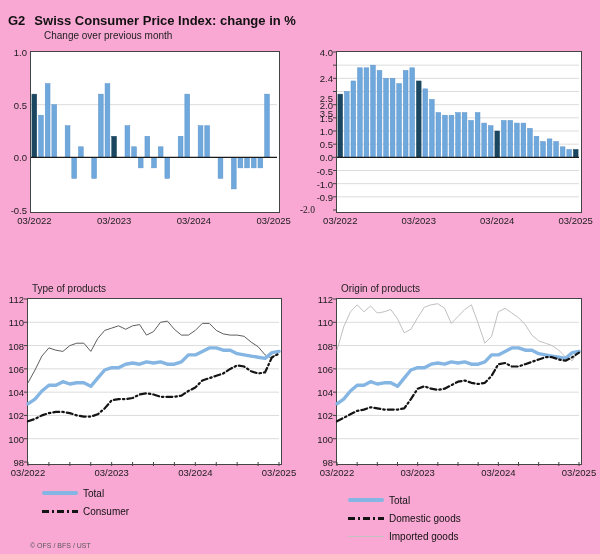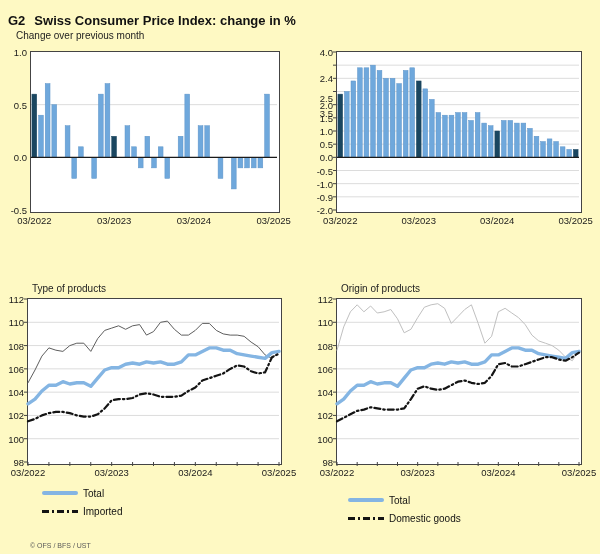--- a/index.html
+++ b/index.html
@@ -1,17 +1,17 @@
 <!DOCTYPE html>
 <html><head>
 <meta charset="utf-8">
 <style>
   html,body{margin:0;padding:0;background:#fff;}
   .canvas{
-    position:relative;width:600px;height:554px;background:#fef9c3;
+    position:relative;width:600px;height:554px;background:#f9a8d4;
     font-family:"Liberation Sans",sans-serif;color:#1a1a1a;overflow:hidden;
   }
   .section-title{position:absolute;display:flex;gap:9px;font-size:13px;font-weight:bold;color:#111;white-space:nowrap;}
   .subtitle{position:absolute;font-size:10px;color:#222;white-space:nowrap;}
   .plot{position:absolute;border:1px solid #444;background:#fff;box-sizing:border-box;}
   .plot svg{position:absolute;left:0;top:0;overflow:visible;}
   .ytick{position:absolute;font-size:9.5px;color:#1a1a1a;width:30px;text-align:right;white-space:nowrap;}
   .xtick{position:absolute;font-size:9.5px;color:#1a1a1a;width:52px;text-align:center;white-space:nowrap;}
   .legend{position:absolute;}
   .legend-row{display:flex;align-items:center;height:18px;}
@@ -25,21 +25,21 @@
 </style>
 </head>
 <body>
 
 <div class="canvas">
 
   <div class="section-title" style="left:8px;top:13px;">
     <span>G2</span>
     <span>Swiss Consumer Price Index: change in %</span>
   </div>
-  <div class="subtitle" style="left:16px;top:30px;">Change over previous month</div>
+  <div class="subtitle" style="left:44px;top:30px;">Change over previous month</div>
 
   <div class="plot" id="plot0" style="left:30px;top:51px;width:250px;height:162px;">
       <svg width="246" height="158">
         <line x1="0" y1="52.66666666666667" x2="246" y2="52.66666666666667" stroke="#dcdcdc" stroke-width="1"></line>
         <rect x="0.9308108108108109" y="42.133333333333326" width="4.787027027027027" height="63.20000000000002" fill="#1A4660" stroke="#1A4660" stroke-width="0.5"></rect>
         <rect x="7.579459459459459" y="63.2" width="4.787027027027027" height="42.13333333333334" fill="#6FA8DC" stroke="#5E94C8" stroke-width="0.5"></rect>
         <rect x="14.228108108108108" y="31.60000000000001" width="4.787027027027027" height="73.73333333333333" fill="#6FA8DC" stroke="#5E94C8" stroke-width="0.5"></rect>
         <rect x="20.876756756756755" y="52.66666666666667" width="4.787027027027027" height="52.66666666666667" fill="#6FA8DC" stroke="#5E94C8" stroke-width="0.5"></rect>
         <rect x="34.174054054054054" y="73.73333333333333" width="4.787027027027027" height="31.60000000000001" fill="#6FA8DC" stroke="#5E94C8" stroke-width="0.5"></rect>
         <rect x="40.8227027027027" y="105.33333333333334" width="4.787027027027027" height="21.066666666666663" fill="#6FA8DC" stroke="#5E94C8" stroke-width="0.5"></rect>
@@ -207,32 +207,36 @@
       </svg>
     </div>
 
   <div class="legend" style="left:42px;top:484px;">
     <div class="legend-row">
       <span class="swatch swatch-total"></span>
       <span class="legend-label">Total</span>
     </div>
     <div class="legend-row">
       <span class="swatch swatch-dashed"></span>
-      <span class="legend-label">Imported</span>
+      <span class="legend-label">Consumer</span>
     </div>
   </div>
 
   <div class="legend" style="left:348px;top:491px;">
     <div class="legend-row">
       <span class="swatch swatch-total"></span>
       <span class="legend-label">Total</span>
     </div>
     <div class="legend-row">
       <span class="swatch swatch-dashed"></span>
       <span class="legend-label">Domestic goods</span>
+    </div>
+    <div class="legend-row">
+      <span class="swatch swatch-thin-light"></span>
+      <span class="legend-label">Imported goods</span>
     </div>
   </div>
 
   <div class="footer" style="left:30px;top:542px;">© OFS / BFS / UST</div>
 
 <span class="ytick" style="left: -3px; top: 47px;">1.0</span>
     <span class="ytick" style="left: -3px; top: 99.6667px;">0.5</span>
     <span class="ytick" style="left: -3px; top: 152.333px;">0.0</span>
     <span class="ytick" style="left: -3px; top: 205px;">-0.5</span>
     <span class="xtick" style="left: 8.32432px; top: 215px;">03/2022</span>
@@ -244,21 +248,21 @@
     <span class="ytick" style="left: 303px; top: 73.3333px;">2.4</span>
     <span class="ytick" style="left: 303px; top: 93px;">2.5</span>
     <span class="ytick" style="left: 303px; top: 99.6667px;">2.0</span>
     <span class="ytick" style="left: 303px; top: 112.833px;">1.5</span>
     <span class="ytick" style="left: 303px; top: 126px;">1.0</span>
     <span class="ytick" style="left: 303px; top: 139.167px;">0.5</span>
     <span class="ytick" style="left: 303px; top: 152.333px;">0.0</span>
     <span class="ytick" style="left: 303px; top: 165.5px;">-0.5</span>
     <span class="ytick" style="left: 303px; top: 178.667px;">-1.0</span>
     <span class="ytick" style="left: 303px; top: 191.833px;">-0.9</span>
-    <span class="ytick" style="left: 303px; top: 205px;">-2.0</span>
+    <span class="ytick" style="left: 285px; top: 205px; font-family: Liberation Serif, serif;">-2.0</span>
     <span class="xtick" style="left: 314.27px; top: 215px;">03/2022</span>
     <span class="xtick" style="left: 392.757px; top: 215px;">03/2023</span>
     <span class="xtick" style="left: 471.243px; top: 215px;">03/2024</span>
     <span class="xtick" style="left: 549.73px; top: 215px;">03/2025</span>
     <span class="ytick" style="left: -6px; top: 294px;">112</span>
     <span class="ytick" style="left: -6px; top: 317.286px;">110</span>
     <span class="ytick" style="left: -6px; top: 340.571px;">108</span>
     <span class="ytick" style="left: -6px; top: 363.857px;">106</span>
     <span class="ytick" style="left: -6px; top: 387.143px;">104</span>
     <span class="ytick" style="left: -6px; top: 410.429px;">102</span>

